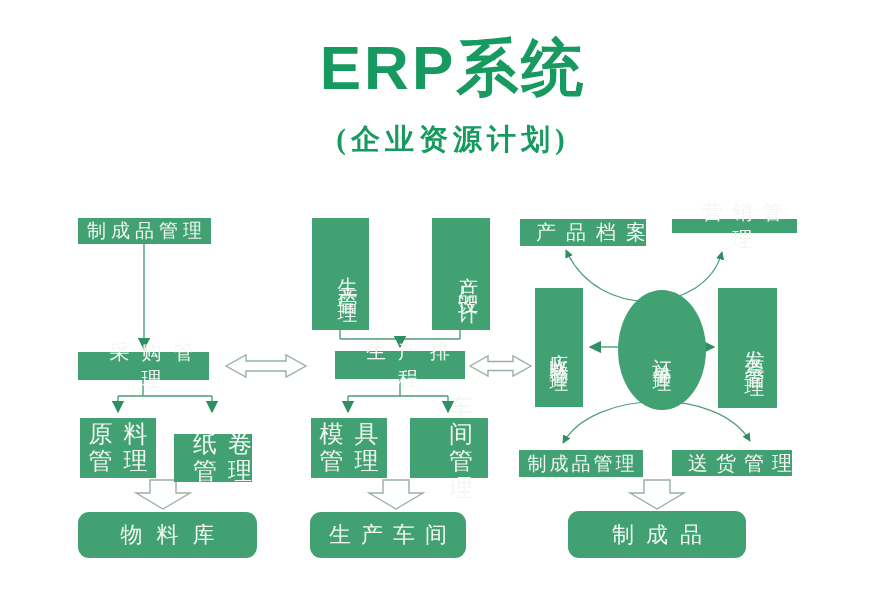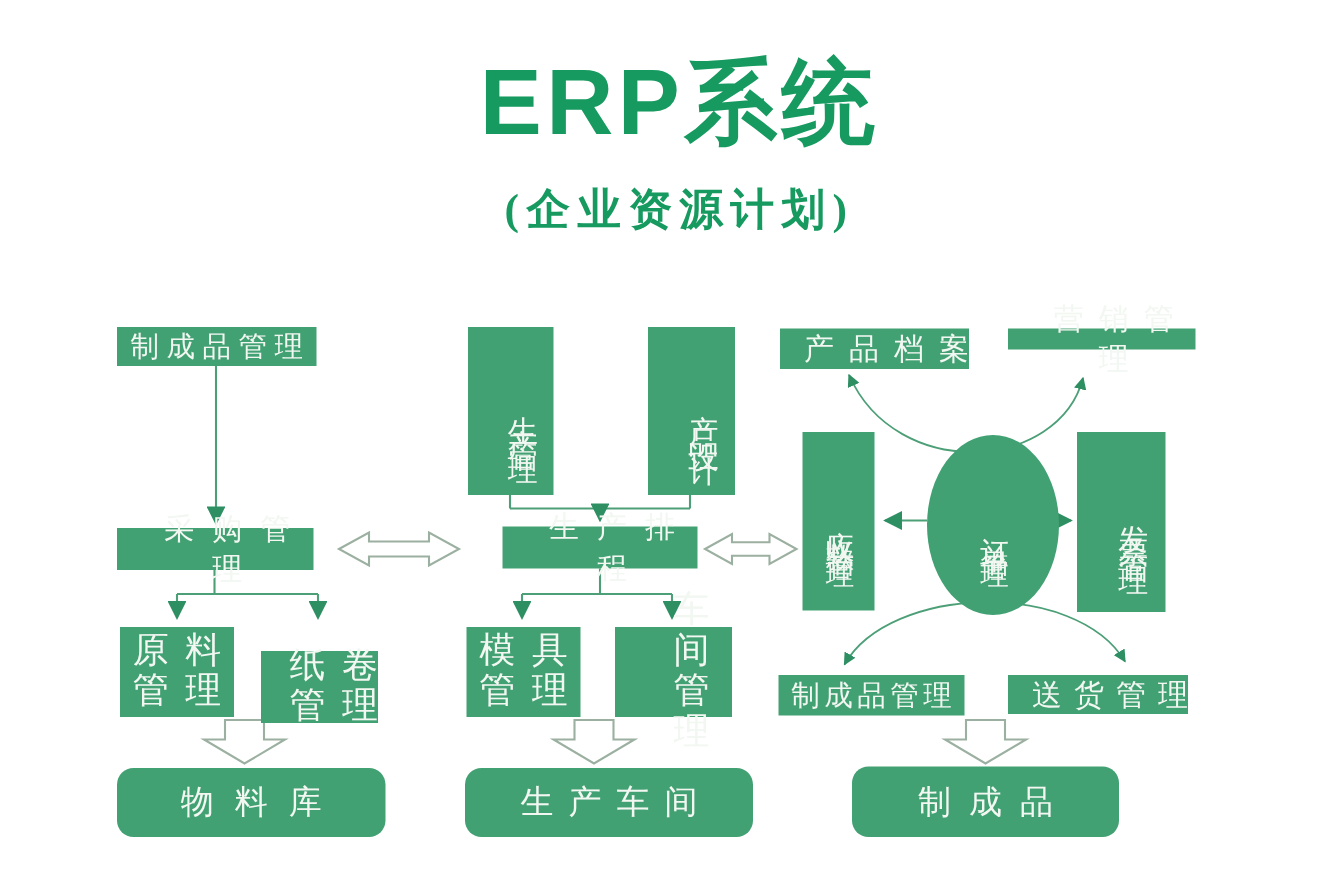--- a/index.html
+++ b/index.html
@@ -117,21 +117,21 @@
     <span>生产排程</span>
   </div>
   <div class="box two-line" style="left:311px;top:418px;width:76px;height:60px;">
     <span>模具</span>
     <span>管理</span>
   </div>
   <div class="box two-line" style="left:410px;top:418px;width:78px;height:60px;padding-left:24px;">
     <span>车间</span>
     <span>管理</span>
   </div>
-  <div class="box round ls10" style="left:310px;top:512px;width:192px;height:46px;">
+  <div class="box round ls10" style="left:310px;top:512px;width:156px;height:46px;">
     <span>生产车间</span>
   </div>
 
   <div class="box f20 ls10" style="left:520px;top:219px;width:126px;height:27px;">
     <span>产品档案</span>
   </div>
   <div class="box f20 ls10" style="left:672px;top:219px;width:125px;height:14px;">
     <span>营销管理</span>
   </div>
   <div class="box vert vert5 f19" style="left:535px;top:288px;width:48px;height:119px;">

